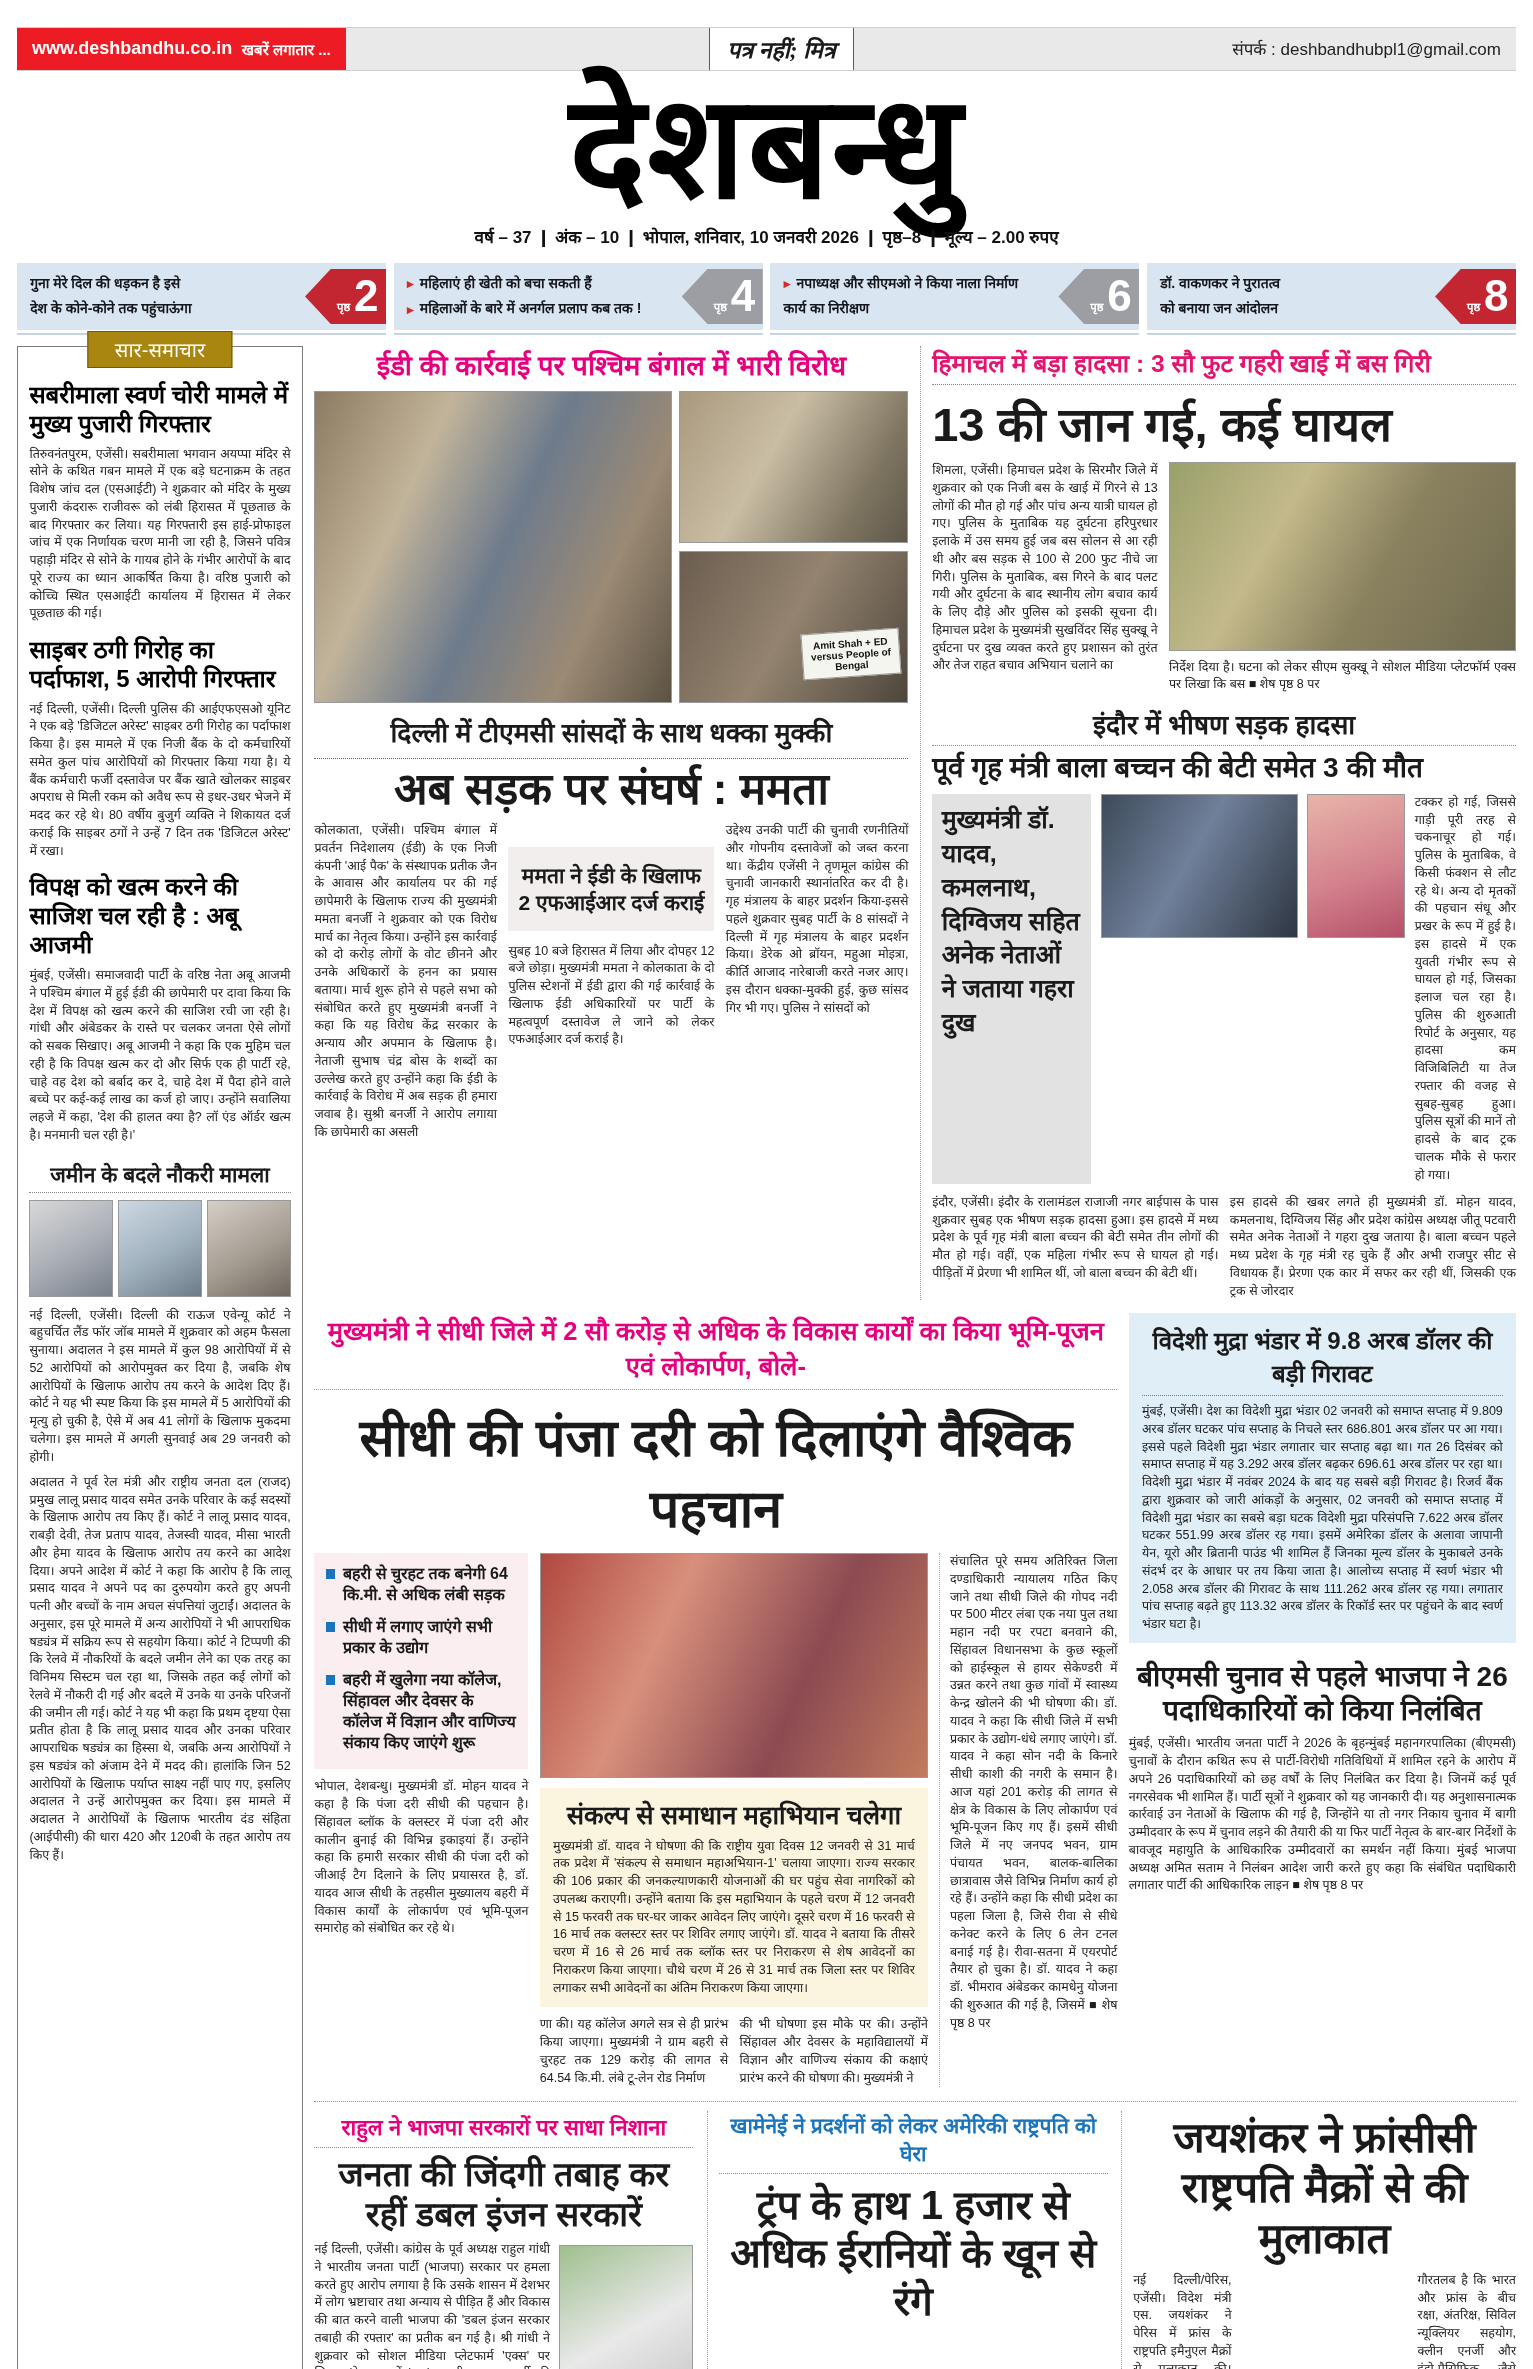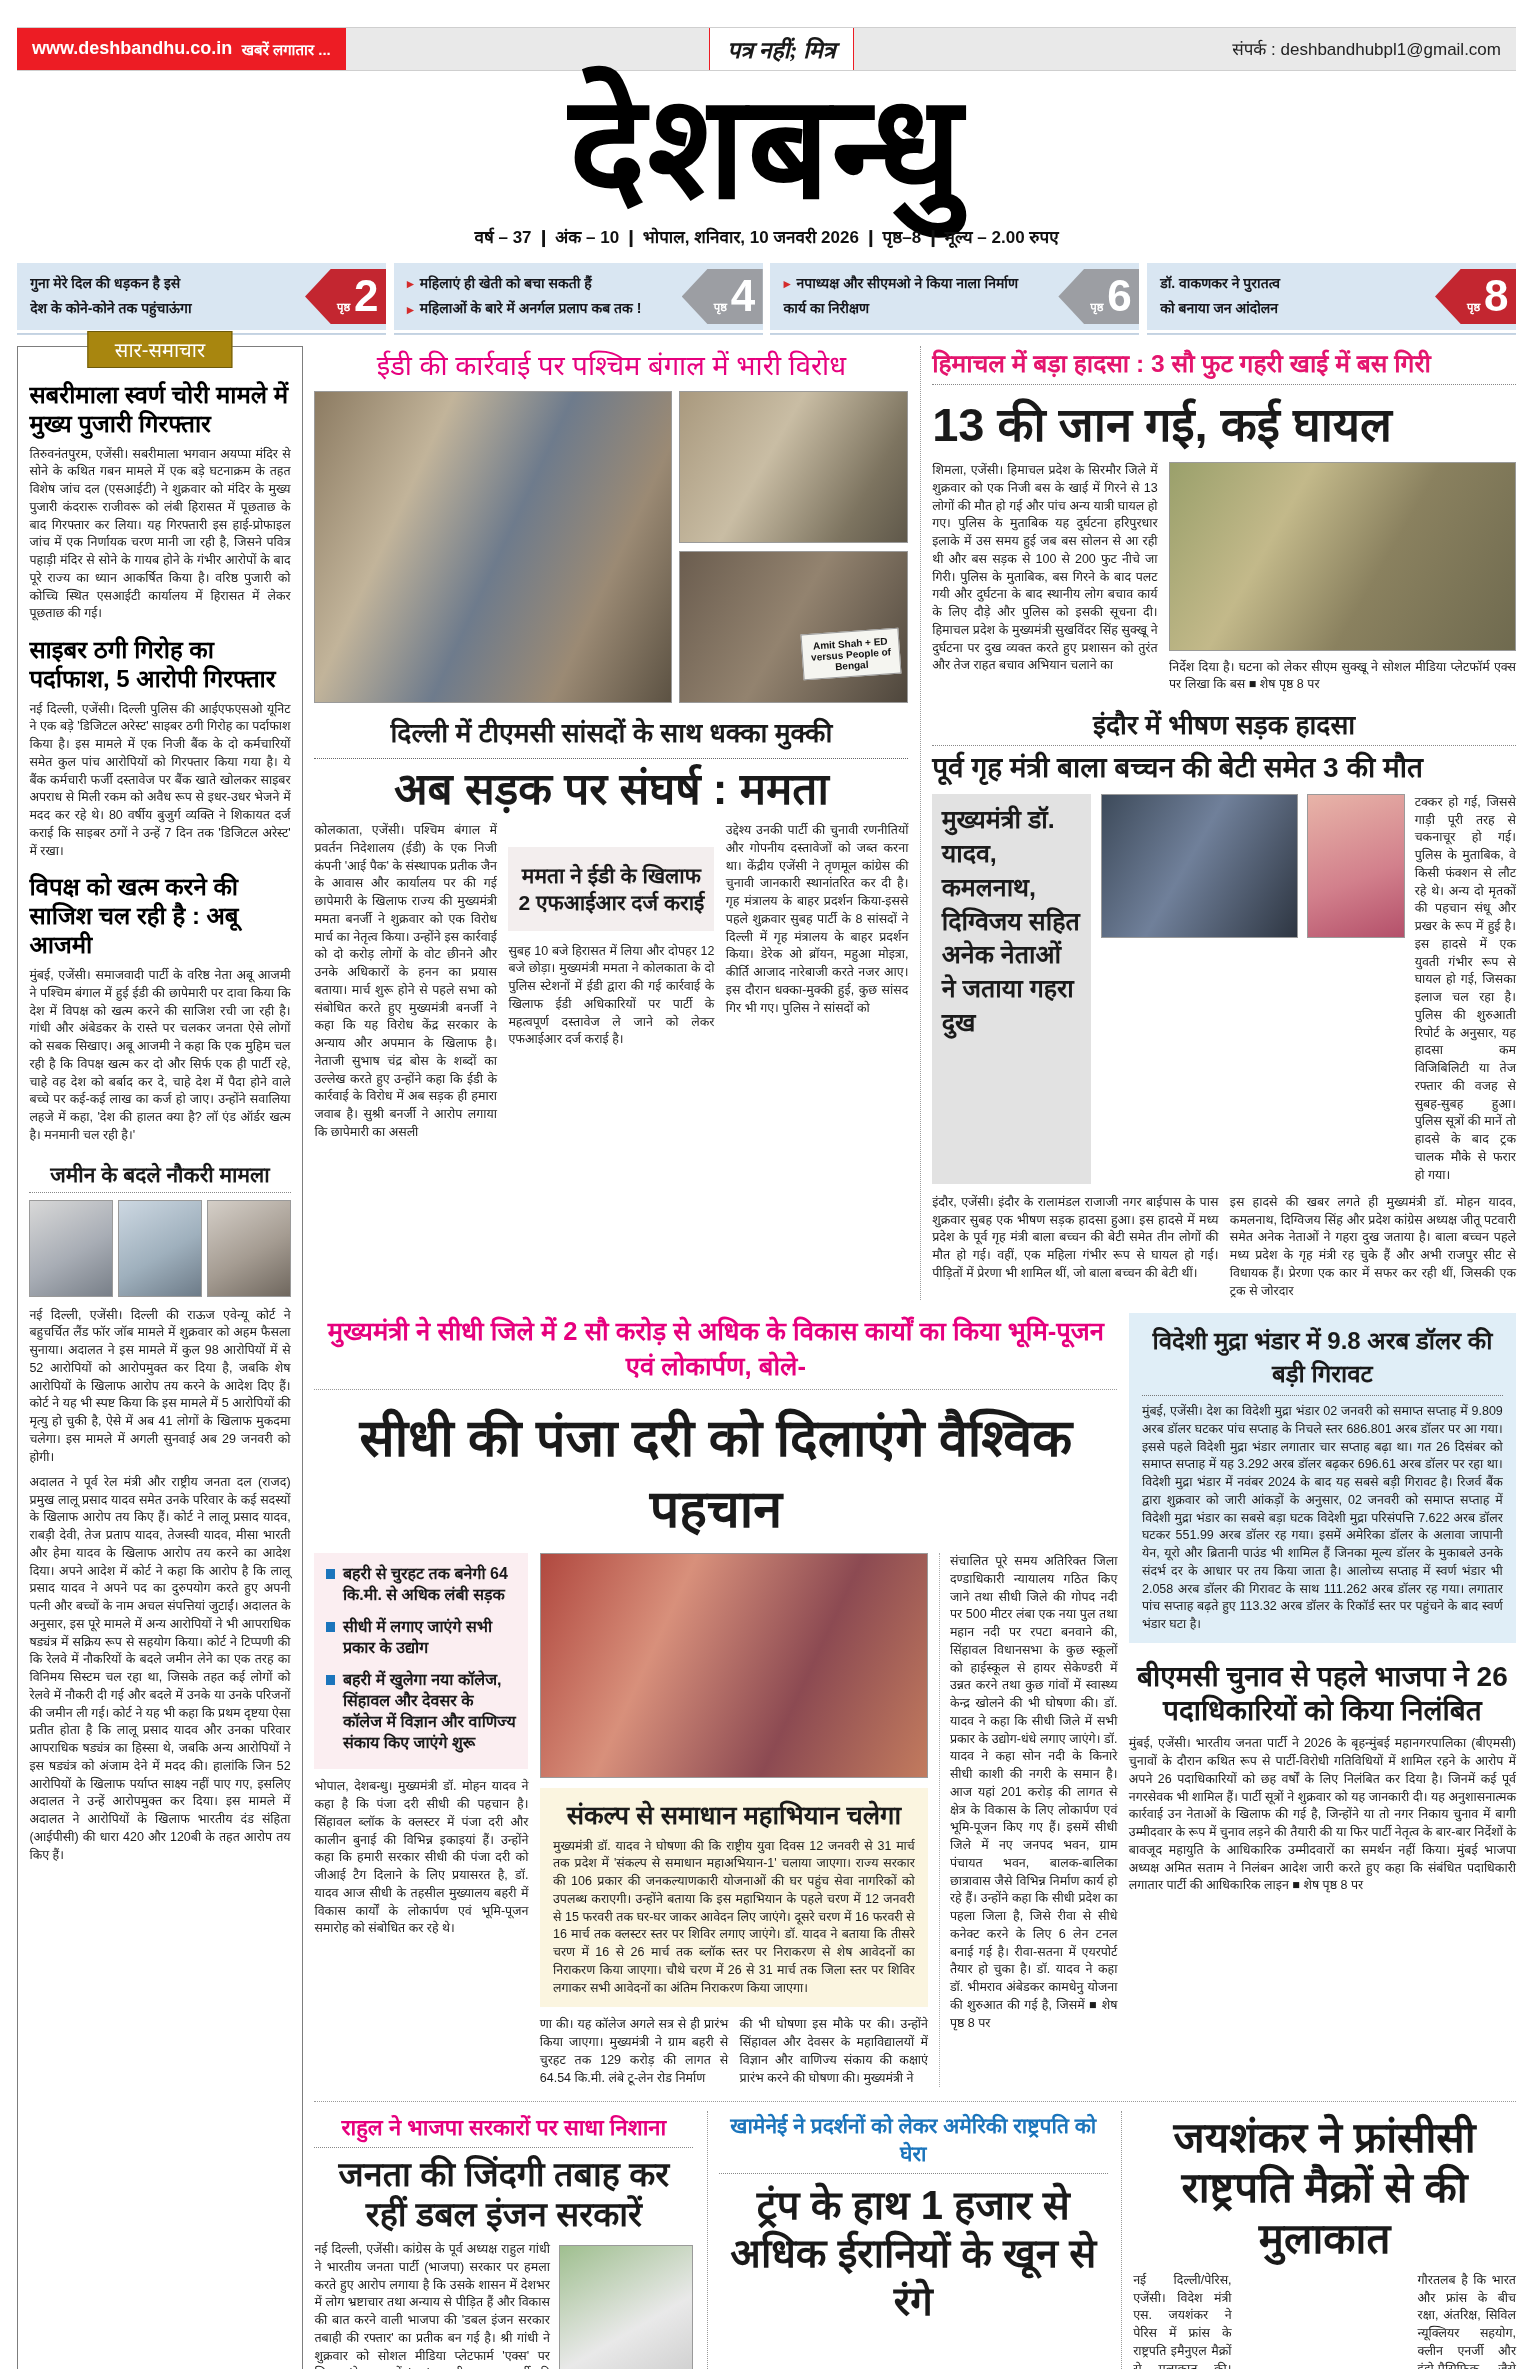--- a/index.html
+++ b/index.html
@@ -43,21 +43,21 @@
   .rail-h { font-size:24px; font-weight:bold; line-height:1.22; margin:11.4px 0 7.6px; color:#000; }
   .rail-kicker { font-size:21px; font-weight:bold; text-align:center; margin:15px 0 0; padding-bottom:3.8px; border-bottom:1.9px dotted #888; }
   .rail-h-center { font-size:28px; font-weight:bold; line-height:1.2; text-align:center; margin:7.6px 0; }
   .lalu-photos { display:flex; gap:5.7px; margin:7.6px 0 9.5px; }
   .lalu-photos .photo { flex:1; height:97px; }
 
   
   .mainarea { flex:1; display:flex; flex-direction:column; }
   .rowA { display:flex; gap:11.4px; }
   .ed { width:594px; flex:none; }
-  .ed-tophead { color:#e6007e; font-size:27.4px; font-weight:normal; text-align:center; margin-bottom:7.6px; }
+  .ed-tophead { color:#e6007e; font-size:27.4px; font-weight:bold; text-align:center; margin-bottom:7.6px; }
   .ed-photos { display:flex; gap:7.6px; height:312px; }
   .ed-photo-main { flex:1.55; }
   .ed-photos-side { flex:1; display:flex; flex-direction:column; gap:7.6px; }
   .ed-photos-side .photo { flex:1; position:relative; }
   .placard { position:absolute; right:7.6px; bottom:24.6px; width:98px; background:#f5f5f0; color:#111; font-size:10px; font-weight:bold; text-align:center; padding:5.7px 3.8px; transform:rotate(-4deg); border:0.9px solid #999; }
   .ed-kicker { font-size:26.5px; font-weight:bold; text-align:center; margin:11.4px 0 0; padding-bottom:7.6px; border-bottom:1.9px dotted #666; }
   .ed-headline { font-size:44px; font-weight:bold; text-align:center; line-height:1.05; margin:7.6px 0 9.5px; }
   .ed-bodyrow { display:flex; gap:11.4px; }
   .ed-col { flex:1; }
   .ed-mid { width:206px; flex:none; }

